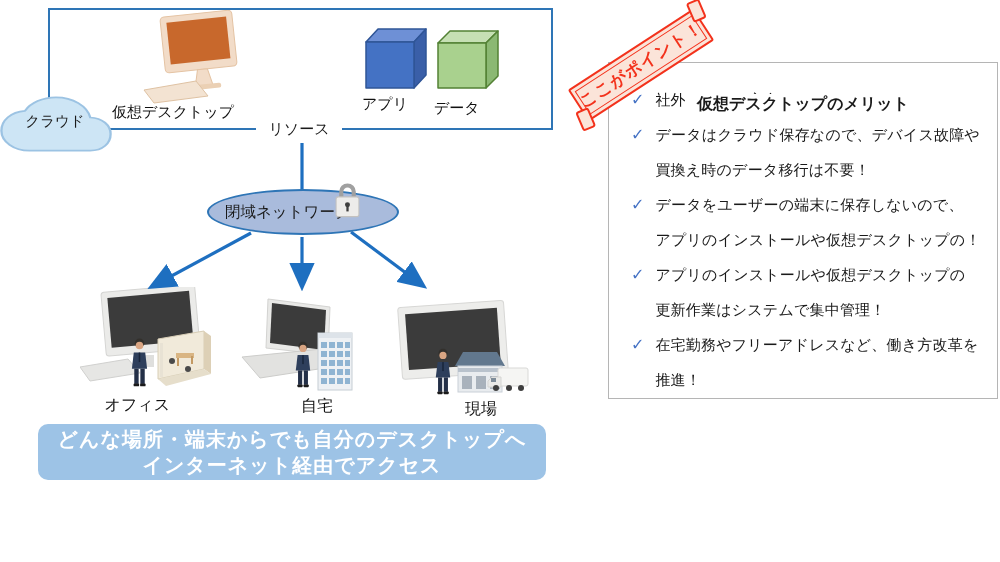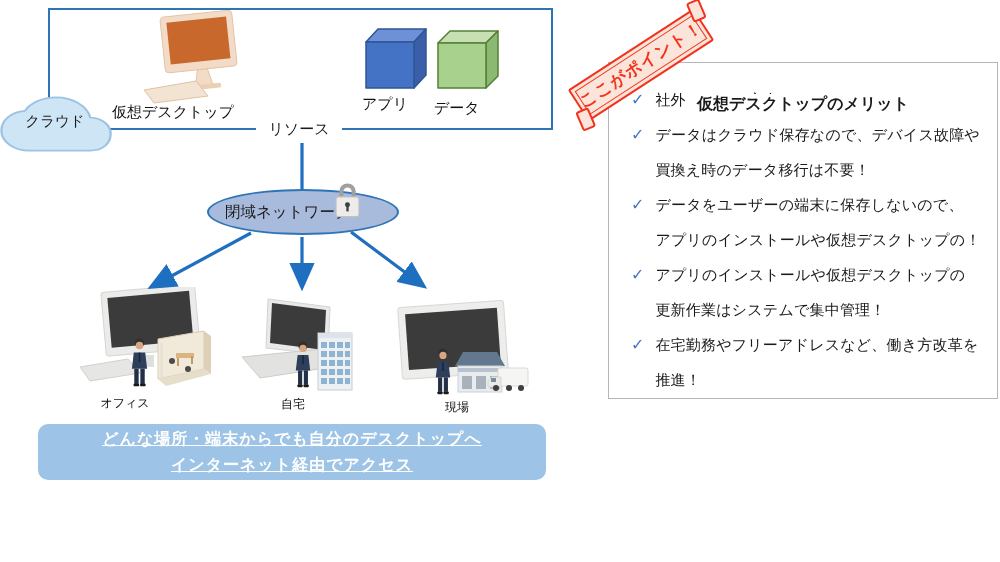--- a/index.html
+++ b/index.html
@@ -19,26 +19,26 @@
     font-size:14.5px; z-index:4; }
 
   .arrow-layer { position:absolute; left:0; top:0; width:1000px; height:562px;
     z-index:1; pointer-events:none; }
 
   .net-ellipse { position:absolute; left:207px; top:189px; width:192px; height:46px;
     background:#A9BBDC; border:2px solid #2E75B6; border-radius:50%;
     display:flex; align-items:center; padding-left:16px; font-size:15.5px; z-index:2; }
   .lock-wrap { position:absolute; left:334px; top:181px; width:27px; height:38px; z-index:3; }
 
-  .scene-lbl { position:absolute; text-align:center; font-size:12px; color:#111; }
+  .scene-lbl { position:absolute; text-align:right; font-size:16px; color:#111; }
 
   .banner { position:absolute; left:38px; top:424px; width:508px; height:56px;
     background:#9DC3E6; border-radius:10px; color:#fff; font-weight:bold;
-    font-size:16px; line-height:26px; letter-spacing:1px; text-align:center;
-    display:flex; flex-direction:column; justify-content:center;text-decoration:underline; }
+    font-size:20px; line-height:26px; letter-spacing:1px; text-align:center;
+    display:flex; flex-direction:column; justify-content:center; }
 
   
   .stamp { position:absolute; left:566px; top:46px; width:150px; height:38px;
     background:#FBE4D9; border:2.5px solid #F3321C; border-radius:2px;
     outline:1.5px solid #F3321C; outline-offset:-6px;
     transform:rotate(-33deg); z-index:6;
     display:flex; align-items:center; justify-content:center;
     color:#F3321C; font-weight:bold; font-size:16.5px; letter-spacing:1px; }
   .stamp::before { content:""; position:absolute; left:-10px; bottom:-9px; width:10px;
     height:17px; background:#FBE4D9; border:2px solid #F3321C; border-radius:3px;

